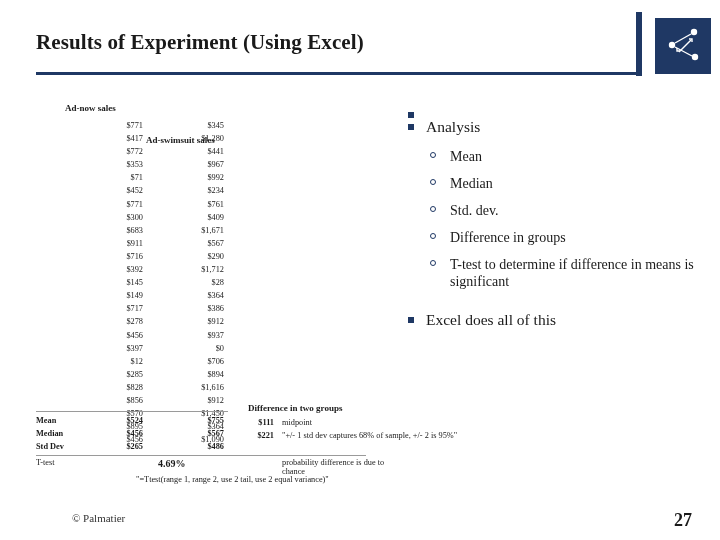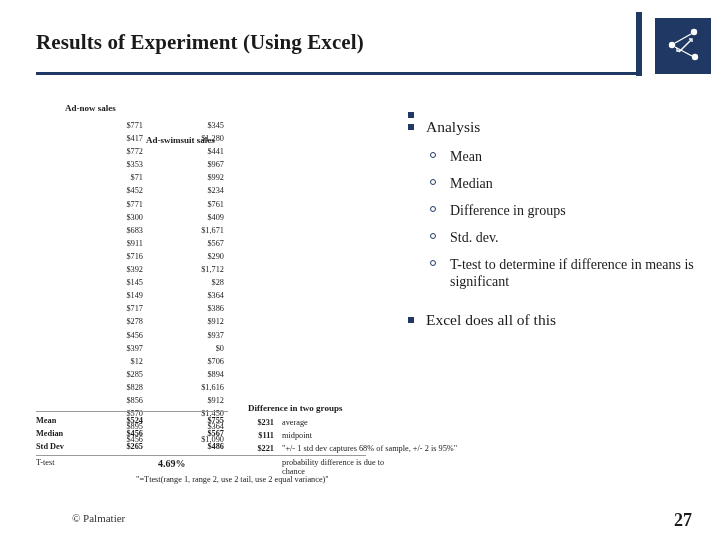--- a/index.html
+++ b/index.html
@@ -304,24 +304,20 @@
     <div class="row">
       <span class="lbl">Std Dev</span>
       <span class="v1">$265</span>
       <span class="v2">$486</span>
     </div>
   </div>
 
   <div class="diff-header">Difference in two groups</div>
   <div class="diff-rows">
     <div class="row">
-      <span class="amt">$231</span>
-      <span class="desc">average</span>
-    </div>
-    <div class="row">
       <span class="amt">$111</span>
       <span class="desc">midpoint</span>
     </div>
     <div class="row">
       <span class="amt">$221</span>
       <span class="desc">"+/- 1 std dev captures 68% of sample, +/- 2 is 95%"</span>
     </div>
   </div>
 
   <div class="sheet-sep" style="top:352px; width:330px;"></div>
@@ -346,25 +342,25 @@
   <div class="b2">
     <span class="circ"></span>
     <span>Mean</span>
   </div>
   <div class="b2">
     <span class="circ"></span>
     <span>Median</span>
   </div>
   <div class="b2">
     <span class="circ"></span>
+    <span>Std. dev.</span>
+  </div>
+  <div class="b2">
+    <span class="circ"></span>
     <span>Difference in groups</span>
-  </div>
-  <div class="b2">
-    <span class="circ"></span>
-    <span>Std. dev.</span>
   </div>
   <div class="b2" style="margin-bottom:20px;">
     <span class="circ"></span>
     <span>T-test to determine if difference in means is significant</span>
   </div>
   <div class="b1">
     <span class="sq"></span>
     <span>Excel does all of this</span>
   </div>
 </div>

